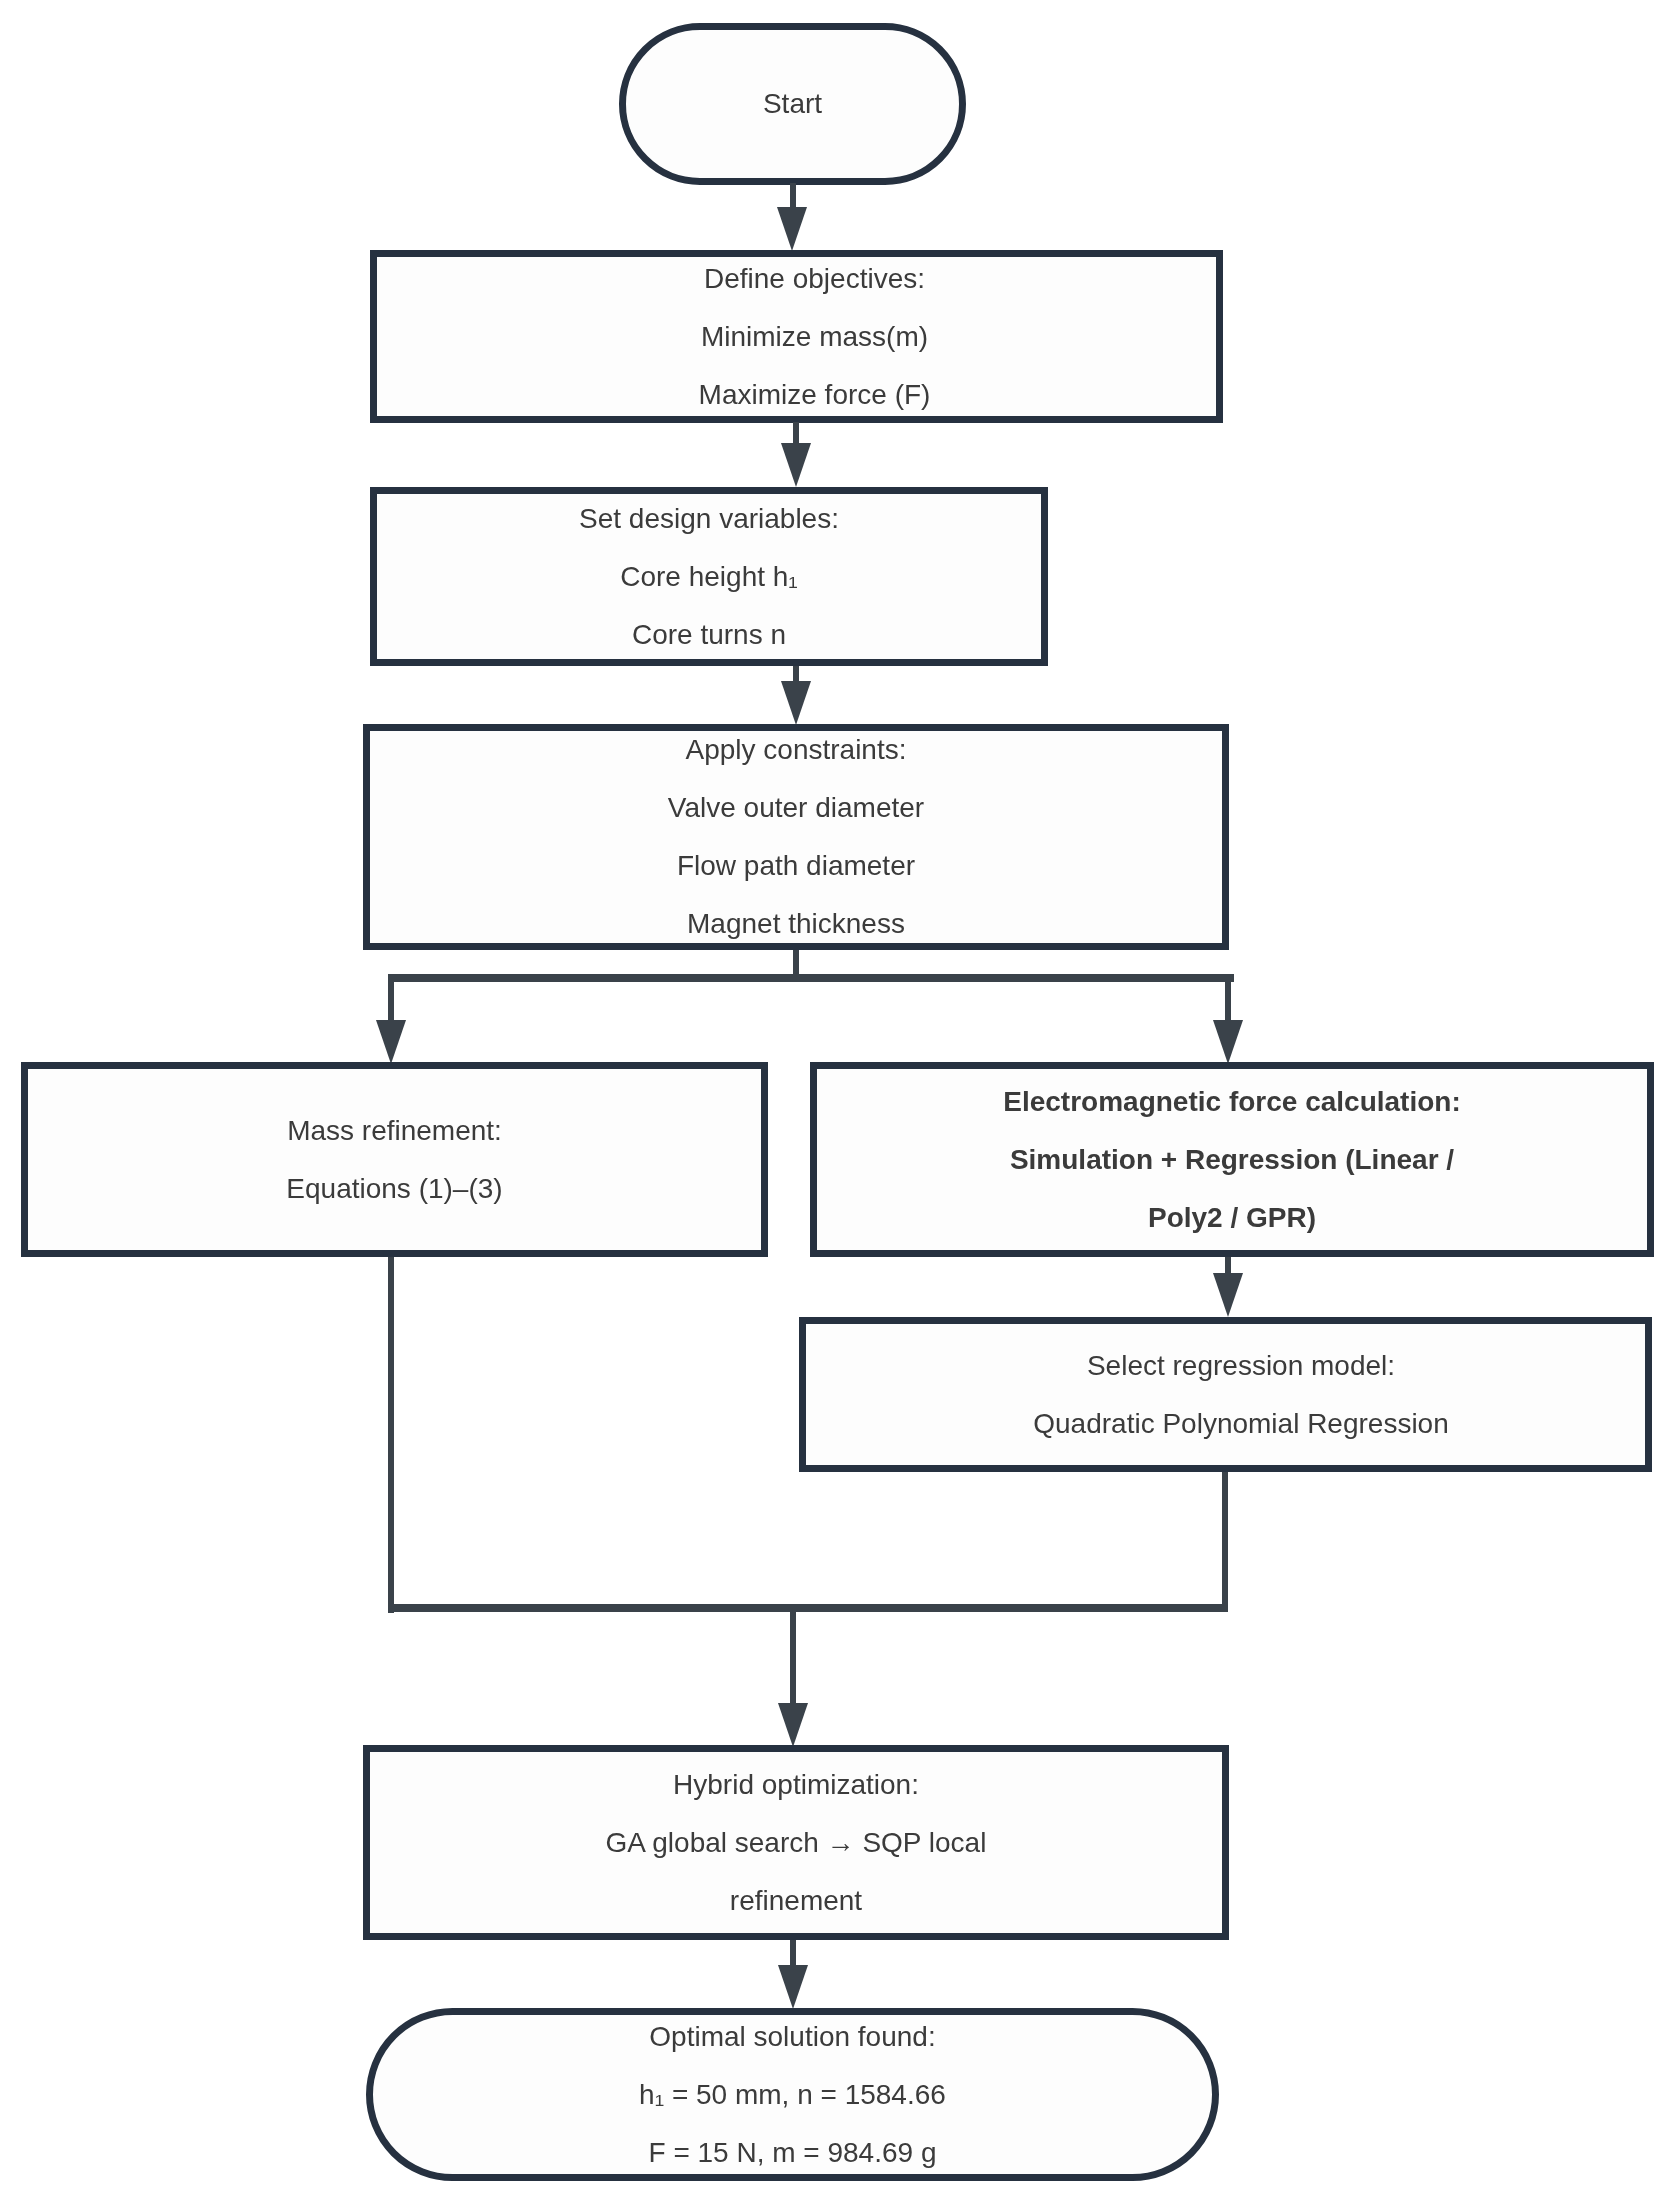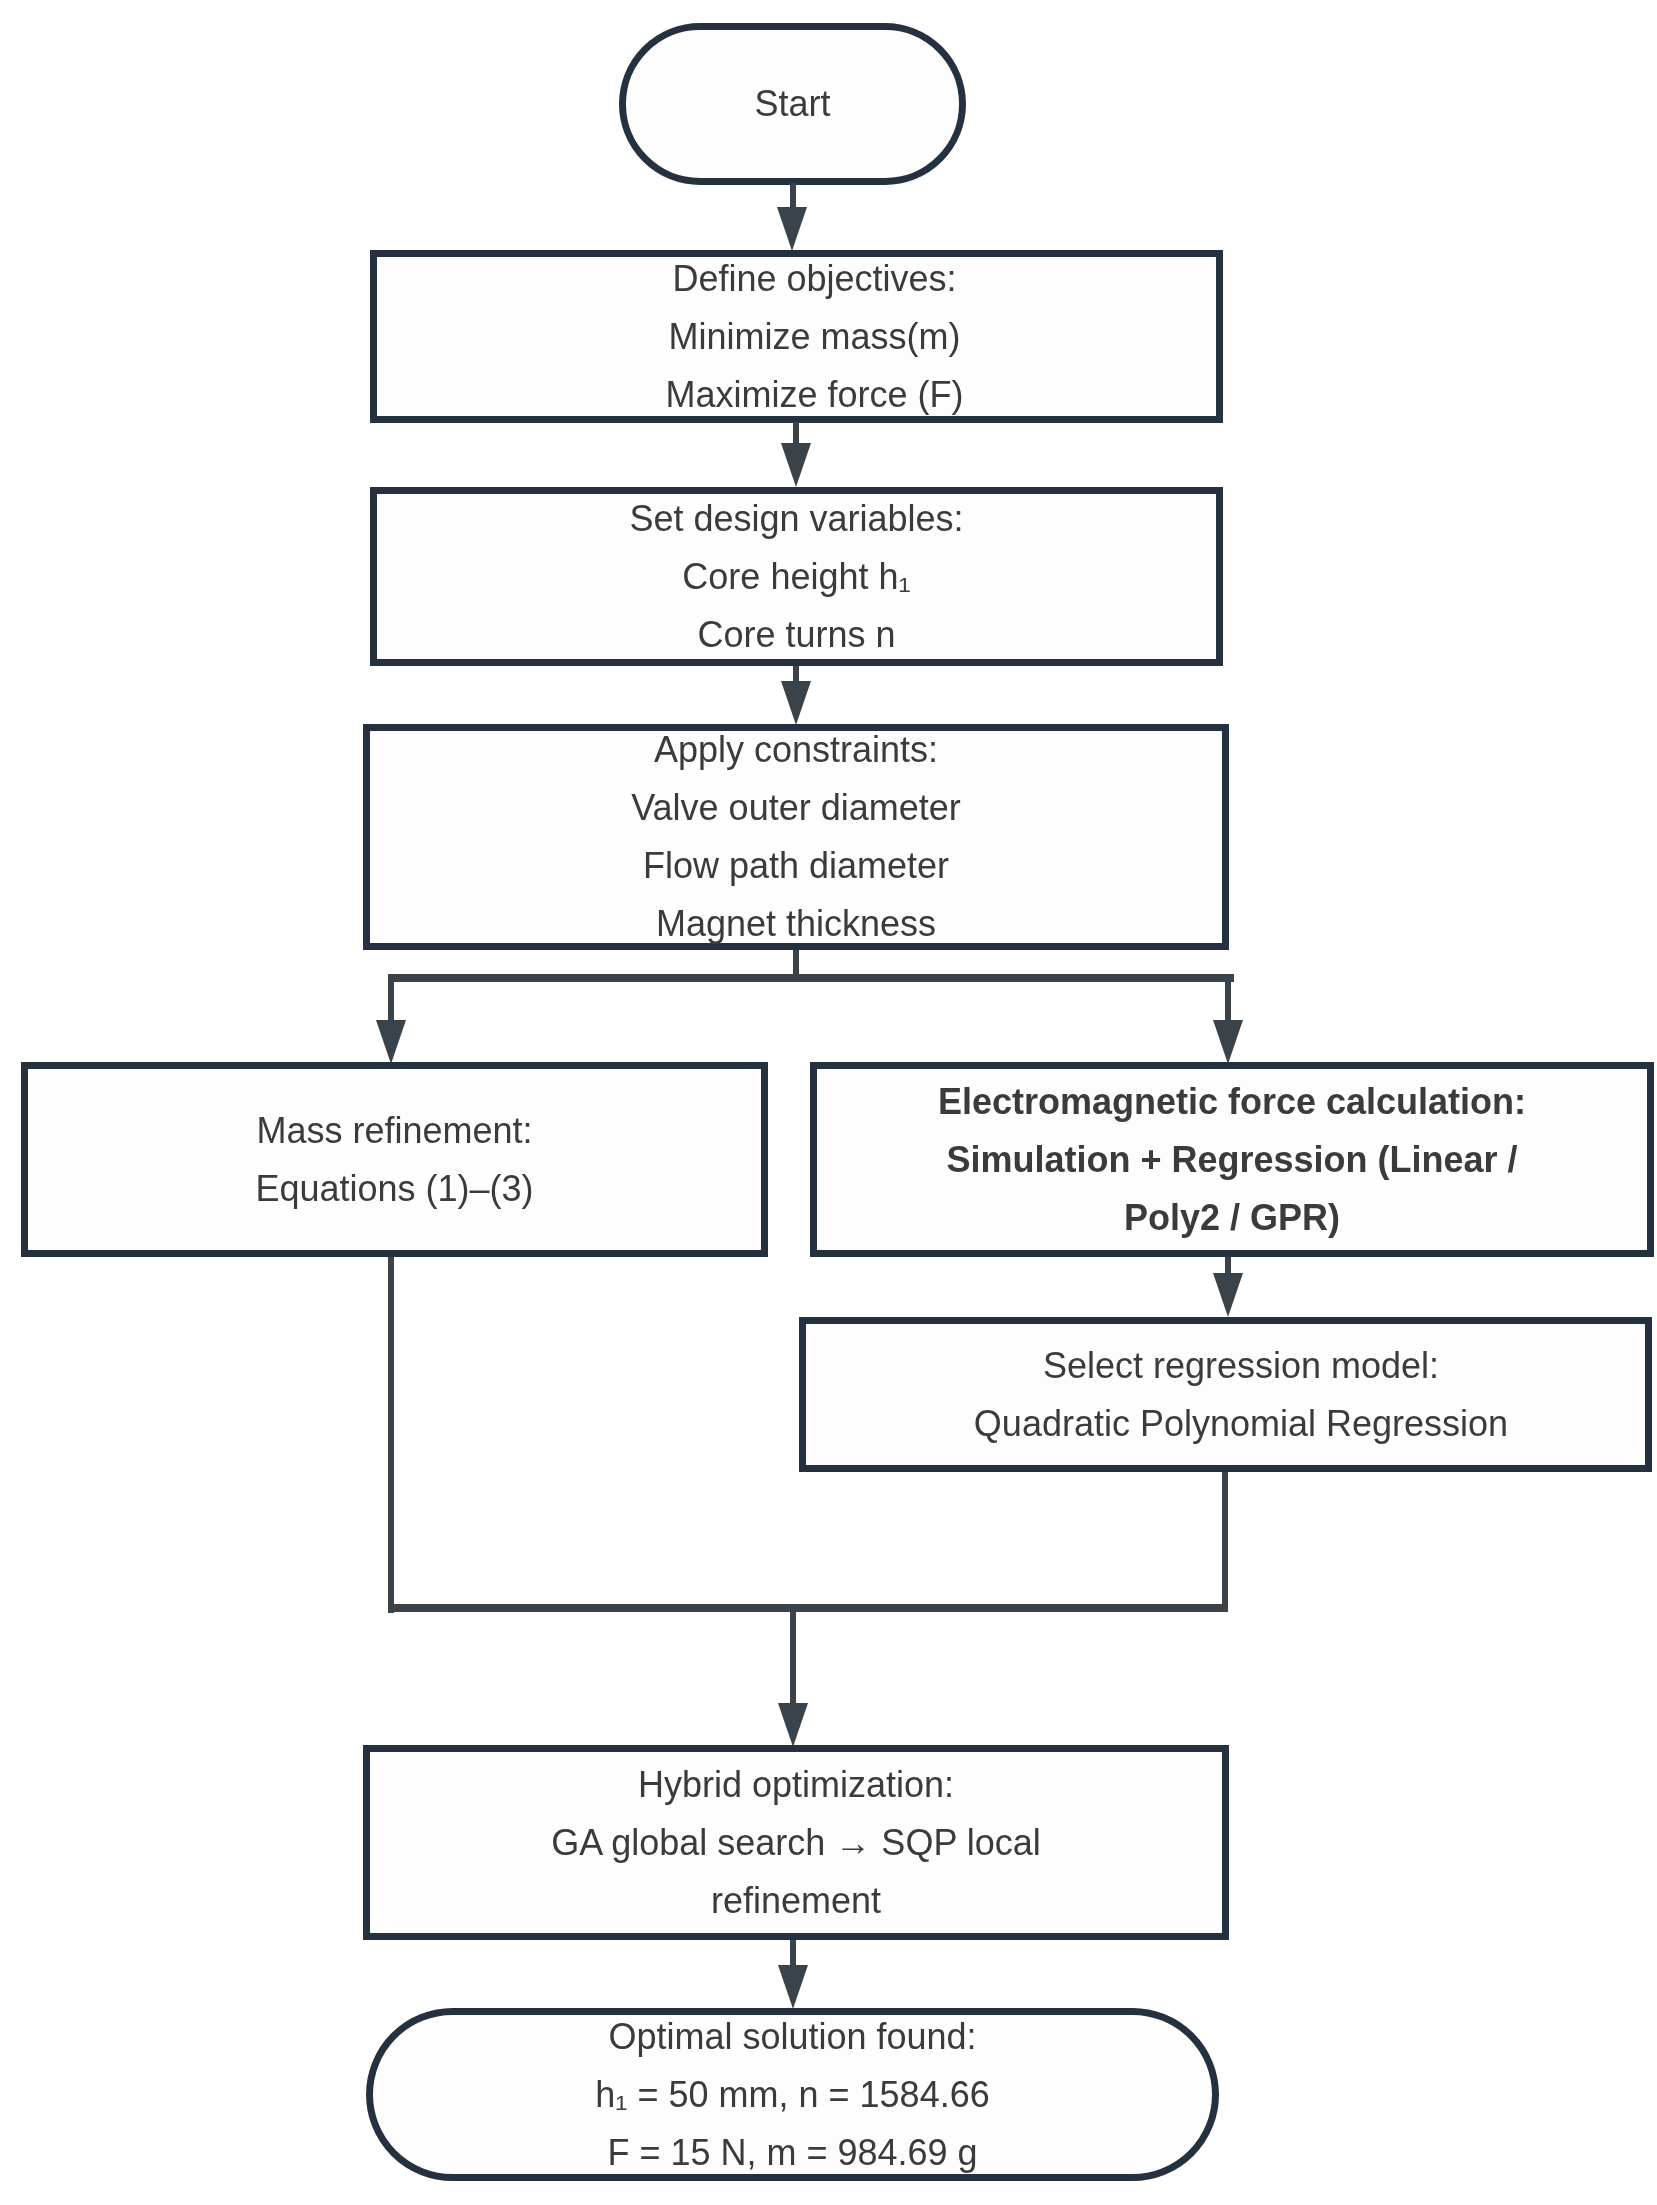--- a/index.html
+++ b/index.html
@@ -18,21 +18,21 @@
   .canvas{position:relative;width:1658px;height:2205px;background:var(--bg);}
   .node{
     position:absolute;
     box-sizing:border-box;
     border:7.6px solid var(--ink);
     background:#fdfdfd;
     color:var(--text);
     display:flex;flex-direction:column;
     align-items:center;justify-content:center;
     text-align:center;
-    font-size:36px;line-height:58px;
+    font-size:28px;line-height:58px;
   }
   .stadium{border-radius:89px;}
   .tline{display:block;white-space:nowrap;}
   .vline{position:absolute;width:6px;background:var(--line);}
   .hline{position:absolute;height:8.3px;background:var(--line);}
   .arrowhead{
     position:absolute;width:0;height:0;
     border-left:15px solid transparent;
     border-right:15px solid transparent;
     border-top:44px solid var(--line);
@@ -52,21 +52,21 @@
 
   <div class="node" style="left:370px;top:250px;width:853px;height:173px;padding-left:36px;">
     <span class="tline">Define objectives:</span>
     <span class="tline">Minimize mass(m)</span>
     <span class="tline">Maximize force (F)</span>
   </div>
 
   <div class="vline" style="left:793px;top:422px;height:22px;"></div>
   <div class="arrowhead" style="left:781px;top:443px;"></div>
 
-  <div class="node" style="left:370px;top:487px;width:853px;height:179px;">
+  <div class="node" style="left:370px;top:487px;width:678px;height:179px;">
     <span class="tline">Set design variables:</span>
     <span class="tline">Core height h₁</span>
     <span class="tline">Core turns n</span>
   </div>
 
   <div class="vline" style="left:793px;top:666px;height:16.7px;"></div>
   <div class="arrowhead" style="left:781px;top:681px;"></div>
 
   <div class="node" style="left:363px;top:724px;width:866px;height:226px;">
     <span class="tline">Apply constraints:</span>

